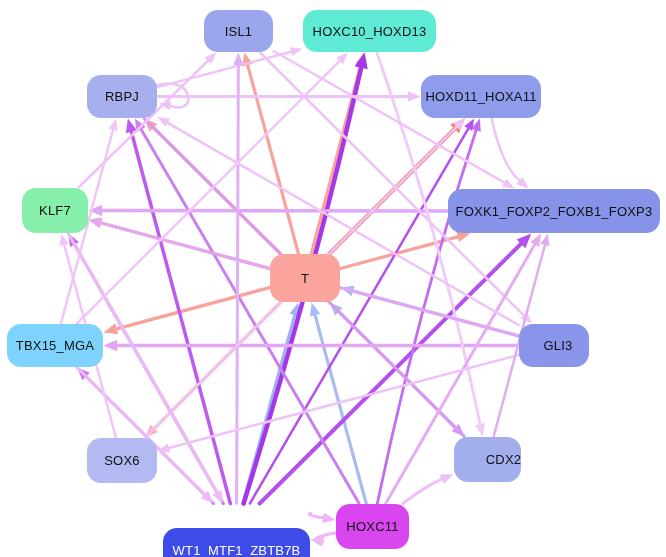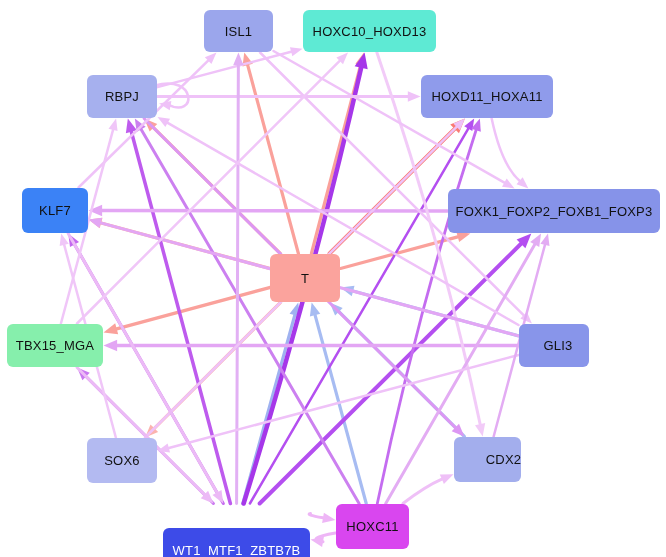--- a/index.html
+++ b/index.html
@@ -6,21 +6,21 @@
   body{
     width:666px;height:557px;position:relative;overflow:hidden;
     background:#ffffff;
     font-family:"Liberation Sans","DejaVu Sans",sans-serif;
   }
   #graph{position:relative;width:666px;height:557px;}
   #edges{position:absolute;left:0;top:0;z-index:1;}
   .node{
     position:absolute;z-index:2;
     display:flex;align-items:center;justify-content:center;
-    border-radius:6px;
+    border-radius:14px;
     font-size:13px;color:#111;
     letter-spacing:0.2px;
     white-space:nowrap;
     box-sizing:border-box;
     cursor:default;
   }
 </style>
 </head>
 <body>
 
@@ -121,33 +121,33 @@
     </svg>
 <div class="node" style="left: 204px; top: 10px; width: 69px; height: 42px; background: rgb(155, 166, 236); color: rgb(17, 17, 17);">
       <span>ISL1</span>
     </div>
     <div class="node" style="left: 303px; top: 10px; width: 133px; height: 42px; background: #5eead4; color: rgb(17, 17, 17);">
       <span>HOXC10_HOXD13</span>
     </div>
     <div class="node" style="left: 87px; top: 75px; width: 70px; height: 43px; background: rgb(166, 176, 238); color: rgb(17, 17, 17);">
       <span>RBPJ</span>
     </div>
-    <div class="node" style="left: 421px; top: 75px; width: 132px; height: 43px; background: rgb(143, 155, 235); color: rgb(17, 17, 17); text-align: right;">
+    <div class="node" style="left: 421px; top: 75px; width: 120px; height: 43px; background: rgb(143, 155, 235); color: rgb(17, 17, 17); text-align: right;">
       <span>HOXD11_HOXA11</span>
     </div>
-    <div class="node" style="left: 22px; top: 188px; width: 66px; height: 45px; background: #3b82f6; color: rgb(17, 17, 17);">
+    <div class="node" style="left: 22px; top: 188px; width: 66px; height: 45px; background: #86efac; color: rgb(17, 17, 17);">
       <span>KLF7</span>
     </div>
     <div class="node" style="left: 448px; top: 189px; width: 212px; height: 44px; background: rgb(134, 147, 233); color: rgb(17, 17, 17);">
       <span>FOXK1_FOXP2_FOXB1_FOXP3</span>
     </div>
     <div class="node" style="left: 270px; top: 254px; width: 70px; height: 48px; background: rgb(251, 163, 157); color: rgb(17, 17, 17);">
       <span>T</span>
     </div>
-    <div class="node" style="left: 7px; top: 324px; width: 96px; height: 43px; background: #86efac; color: rgb(17, 17, 17);">
+    <div class="node" style="left: 7px; top: 324px; width: 96px; height: 43px; background: #7dd3fc; color: rgb(17, 17, 17);">
       <span>TBX15_MGA</span>
     </div>
     <div class="node" style="left: 519px; top: 324px; width: 70px; height: 43px; background: rgb(136, 149, 234); color: rgb(17, 17, 17); padding-left: 8px;">
       <span>GLI3</span>
     </div>
     <div class="node" style="left: 87px; top: 438px; width: 70px; height: 45px; background: rgb(179, 186, 241); color: rgb(17, 17, 17);">
       <span>SOX6</span>
     </div>
     <div class="node" style="left: 454px; top: 437px; width: 67px; height: 45px; background: rgb(163, 174, 237); color: rgb(17, 17, 17); padding-left: 32px;">
       <span>CDX2</span>

